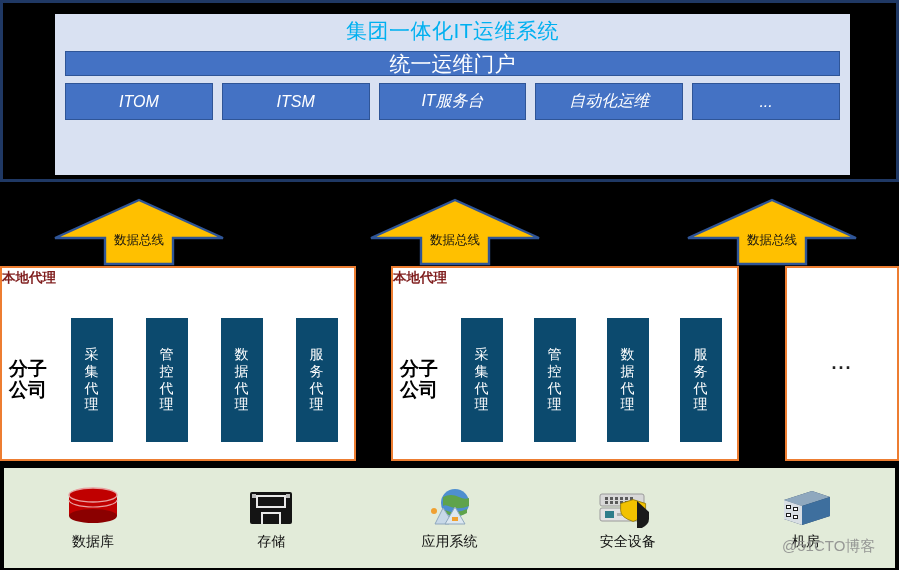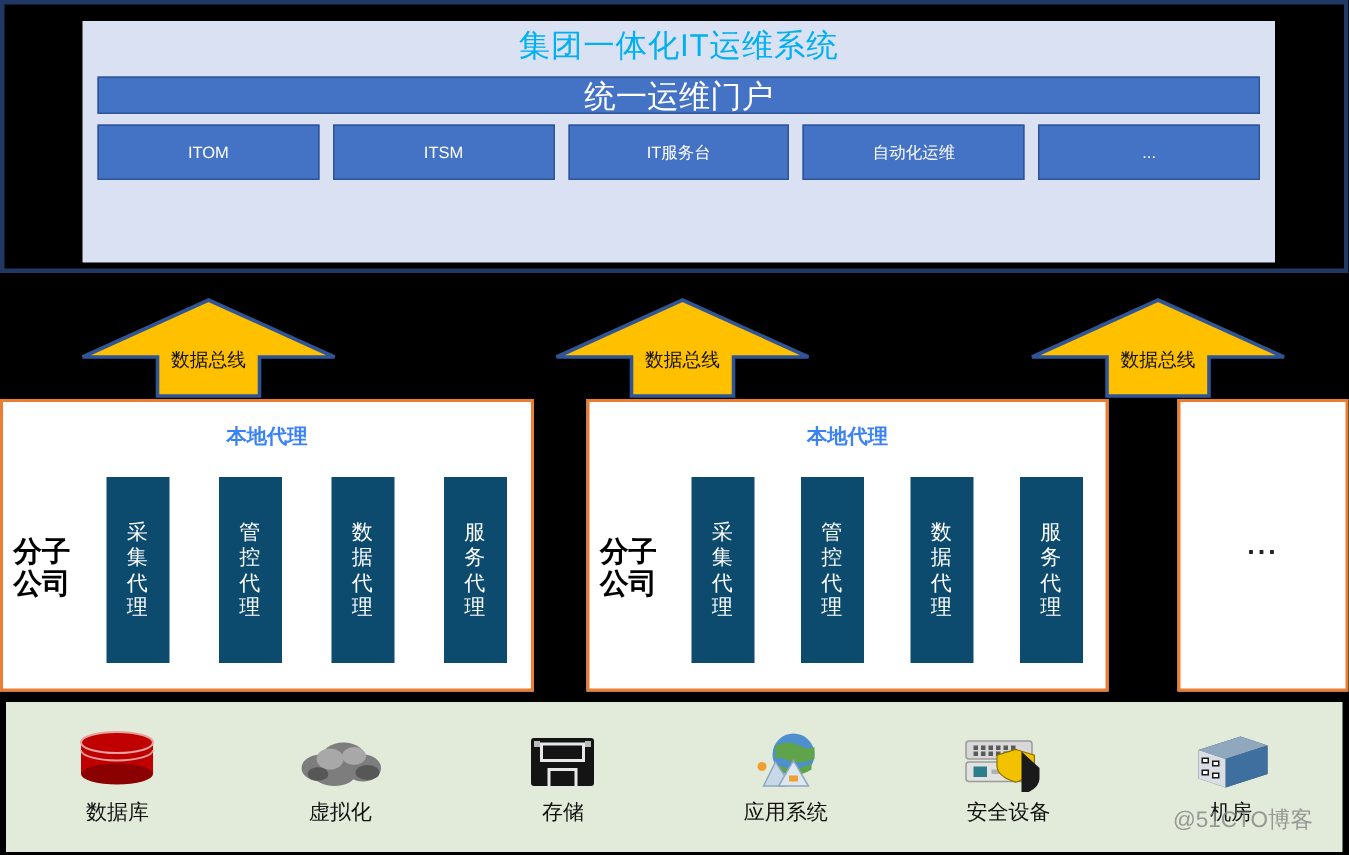--- a/index.html
+++ b/index.html
@@ -42,21 +42,21 @@
   }
   #portal-bar{
     position:absolute;left:10px;top:37px;width:775px;height:25px;
     font-size:21px;
     font-family:Liberation Mono, monospace;
   }
   #module-row{
     position:absolute;left:10px;top:69px;width:775px;height:37px;
     display:flex;gap:9px;
   }
-  #module-row .blue-box{flex:1;font-size:11px;}
+  #module-row .blue-box{flex:1;font-size:16px;font-style:italic;}
   #center-row{
     position:absolute;left:10px;top:114px;width:775px;height:38px;
     display:flex;gap:22px;
   }
   #center-row .blue-box{flex:1;border-radius:9px;font-size:17px;border:1px solid #2F5597;}
 
   
   .bus-arrow{
     position:absolute;
     width:172px;height:68px;
@@ -83,25 +83,24 @@
   .branch-box{
     position:absolute;top:0;height:195px;
     background:#FFFFFF;
     border:2px solid #ED7D31;
     box-sizing:border-box;
   }
   #branch-1{left:0px;width:356px;}
   #branch-2{left:391px;width:348px;}
   #branch-3{left:785px;width:114px;}
   .branch-header{
-    text-align:center;
     font-size:13.5px;
     font-weight:bold;
-    color:#3b82f6;
-    margin-top:14px;
+    color:#7f1d1d;
+    margin-top:1px;
     height:18px;
   }
   .branch-inner{
     position:absolute;left:0;top:42px;right:0;bottom:10px;
     display:flex;align-items:center;
   }
   .branch-vlabel{
     width:52px;
     font-size:19px;
     font-weight:bold;
@@ -244,41 +243,20 @@
         <rect x="6" y="9" width="48" height="21" fill="#C00000"></rect>
         <ellipse cx="30" cy="30" rx="24" ry="7" fill="#8B0000"></ellipse>
         <ellipse cx="30" cy="9" rx="24" ry="7" fill="none" stroke="#E8A0A0" stroke-width="1.4"></ellipse>
         <path d="M6 14 a24 7 0 0 0 48 0" fill="none" stroke="#E8A0A0" stroke-width="1.2"></path>
       </svg>
     </div>
     <div class="res-label">数据库</div>
   </div>
 
 
-  <div class="res-item">
-    <div class="res-icon">
-      <svg width="62" height="42" viewBox="0 0 62 42" xmlns="http://www.w3.org/2000/svg">
-        <g fill="#7D7D7D">
-          <ellipse cx="18" cy="26" rx="13" ry="9"></ellipse>
-          <ellipse cx="33" cy="20" rx="15" ry="11"></ellipse>
-          <ellipse cx="46" cy="26" rx="12" ry="9"></ellipse>
-          <ellipse cx="27" cy="30" rx="14" ry="8"></ellipse>
-        </g>
-        <g fill="#A8A8A8">
-          <ellipse cx="24" cy="20" rx="9" ry="7"></ellipse>
-          <ellipse cx="40" cy="18" rx="8" ry="6"></ellipse>
-        </g>
-        <g fill="#575757">
-          <ellipse cx="49" cy="29" rx="8" ry="5"></ellipse>
-          <ellipse cx="16" cy="30" rx="7" ry="4.5"></ellipse>
-        </g>
-      </svg>
-    </div>
-    <div class="res-label">虚拟化</div>
-  </div>
 
   <div class="res-item">
     <div class="res-icon">
       <svg width="48" height="42" viewBox="0 0 48 42" xmlns="http://www.w3.org/2000/svg">
         <rect x="3" y="6" width="42" height="32" rx="2" fill="#141414"></rect>
         <rect x="9" y="9" width="30" height="13" fill="#E8E8E8"></rect>
         <rect x="11" y="11" width="26" height="9" fill="#141414"></rect>
         <rect x="14" y="26" width="20" height="12" fill="#E8E8E8"></rect>
         <rect x="16" y="28" width="16" height="10" fill="#141414"></rect>
         <rect x="5" y="8" width="4" height="4" fill="#BBBBBB"></rect>

